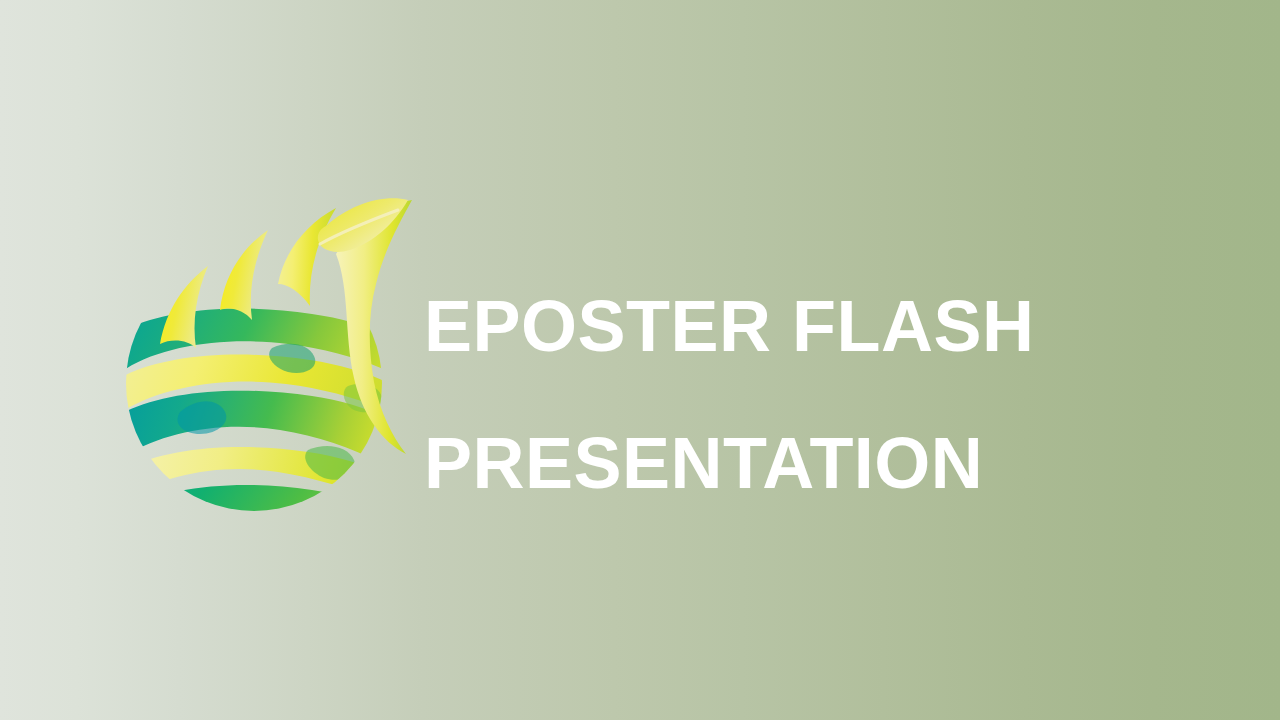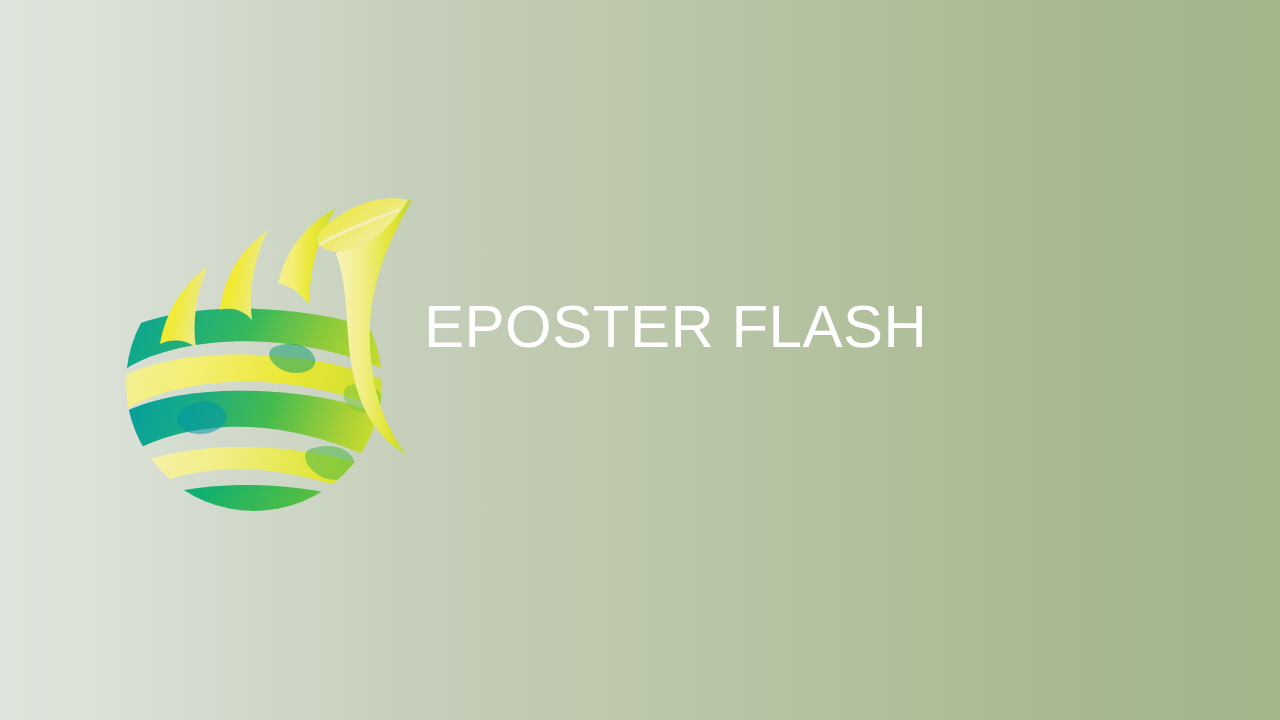--- a/index.html
+++ b/index.html
@@ -51,22 +51,22 @@
   #headline {
     position: absolute;
     left: 424px;
     top: 258px;
     width: 800px;
   }
   .headline-line {
     display: block;
     color: #ffffff;
     font-family: "Liberation Sans", sans-serif;
-    font-weight: normal;
-    font-size: 60px;
+    font-weight: bold;
+    font-size: 72px;
     line-height: 137px;
     letter-spacing: 0.5px;
     white-space: nowrap;
   }
 </style>
 </head>
 <body>
 
 <div id="slide">
 
@@ -177,15 +177,16 @@
         <path d="M 214 28 C 238 6, 272 -4, 296 2 C 282 26, 262 44, 238 52
                  C 222 57, 208 52, 206 42 C 205 36, 208 31, 214 28 Z" fill="url(#gLeaf)"></path>
 
         <path d="M 208 46 C 226 36, 254 24, 286 12" fill="none" stroke="#f4f0c4" stroke-width="3" stroke-linecap="round" opacity="0.85"></path>
       </g>
     </svg>
   </div>
 
   <div id="headline">
     <span class="headline-line">EPOSTER FLASH</span>
+    <span class="headline-line">PRESENTATION</span>
   </div>
 
 </div>
 
 </body></html>

